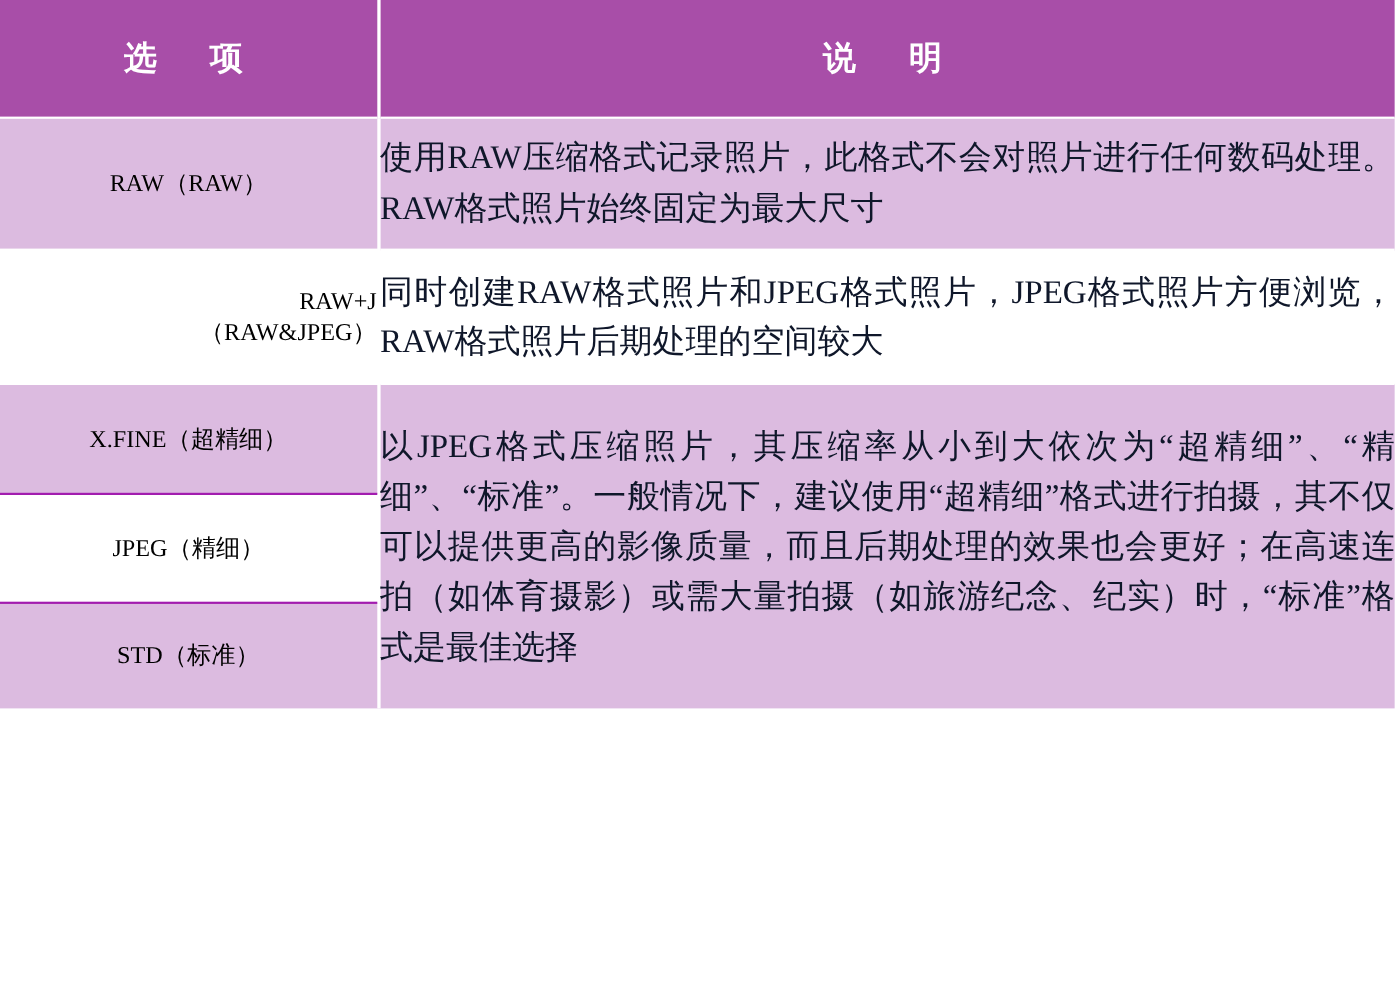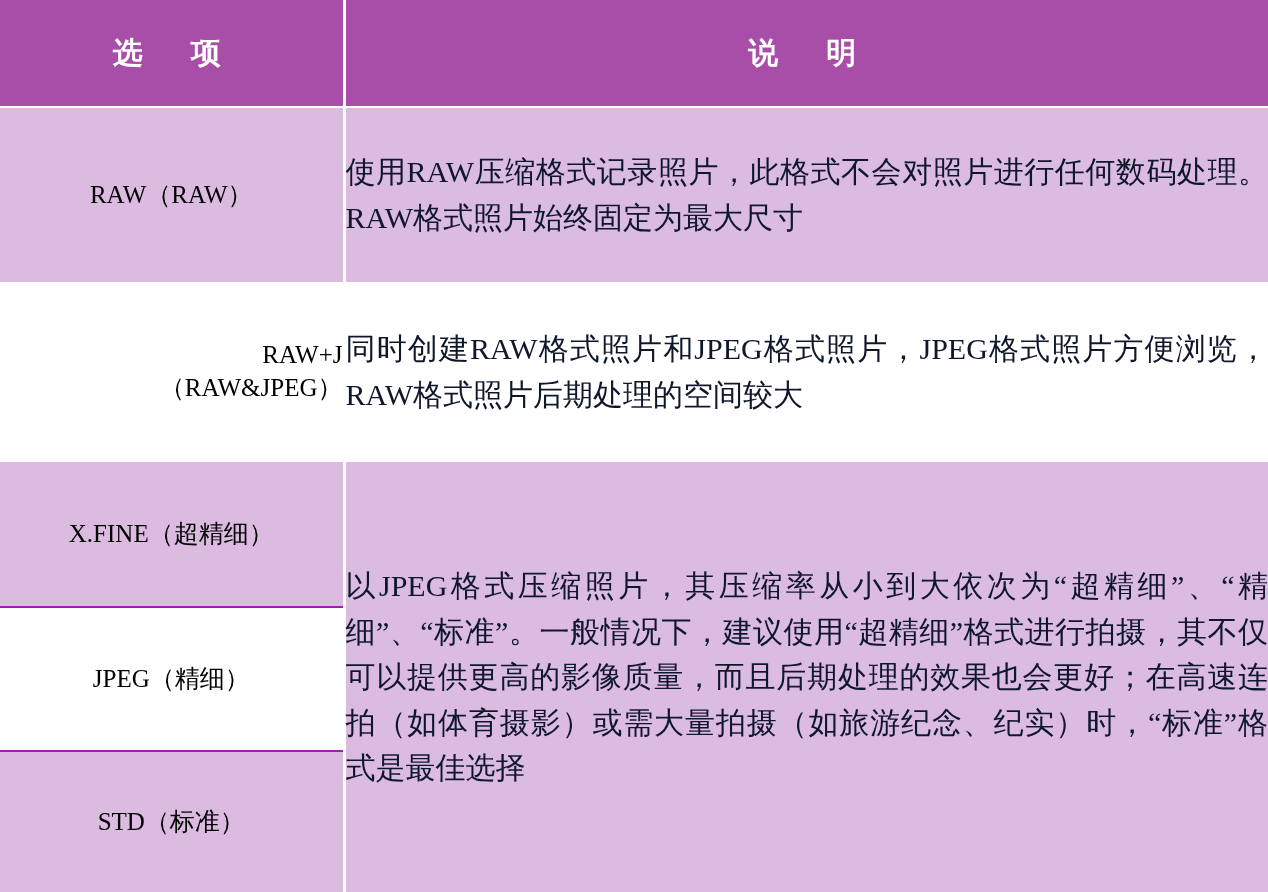--- a/index.html
+++ b/index.html
@@ -8,21 +8,21 @@
     background: #ffffff;
   }
   body {
     width: 1268px;
     height: 892px;
     font-family: "Liberation Serif", serif;
     overflow: hidden;
   }
   .table {
     width: 1268px;
-    height: 892px;
+    height: 644px;
     border-collapse: collapse;
     table-layout: fixed;
     padding-left: 36px;
   }
   .table td, .table th {
     padding: 0;
     margin: 0;
     vertical-align: middle;
   }
   col.col-option { width: 344px; }
@@ -39,21 +39,21 @@
     font-family: "Liberation Serif", serif;
     border-bottom: 2px solid #ffffff;
   }
   .hdr-cell.left {
     border-right: 3px solid #ffffff;
   }
 
   
   .opt-cell {
     text-align: center;
-    font-size: 25px;
+    font-size: 22px;
     color: #000000;
     border-right: 3px solid #ffffff;
     line-height: 1.38;
   }
   .desc-cell {
     font-size: 30px;
     color: #0f172a;
     line-height: 1.52;
     padding: 14px 26px 14px 20px;
     text-align: justify;

